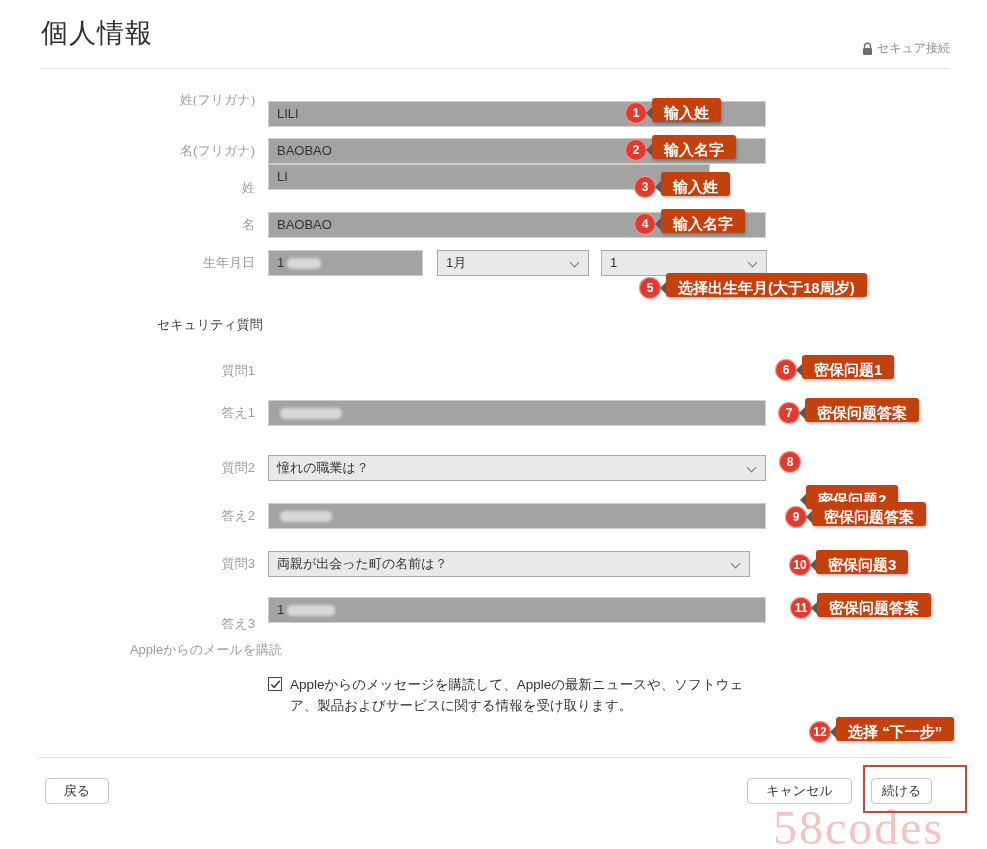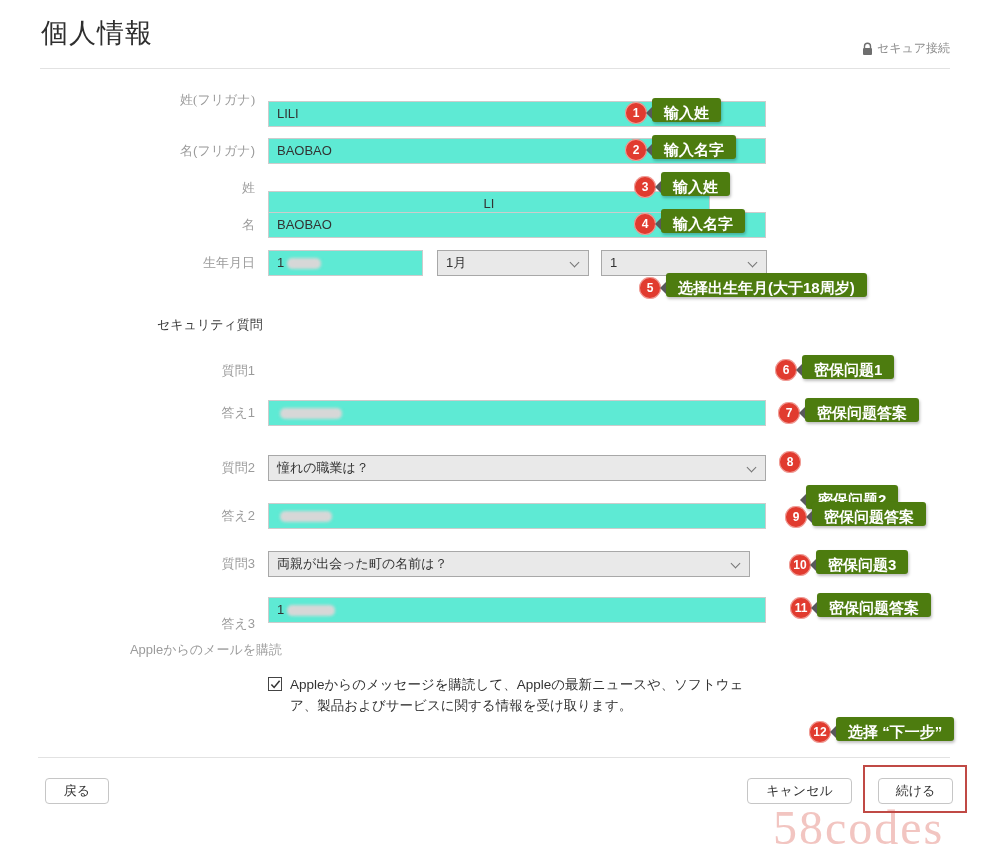--- a/index.html
+++ b/index.html
@@ -10,28 +10,28 @@
   .page-title { position:absolute; left:41px; top:15px; font-family:"Liberation Serif","DejaVu Serif",serif; font-size:27px; color:#2f2f2f; letter-spacing:1px; }
 
   .secure { position:absolute; top:40px; right:37px; display:flex; align-items:center; gap:4px; font-size:12px; color:#8d8d8d; }
   .secure svg { display:block; }
 
   .divider { position:absolute; height:1px; background:#e2e2e2; }
 
   .lbl { position:absolute; left:0; width:255px; text-align:right; font-size:13px; color:#9b9b9b; line-height:16px; }
   .section-lbl { position:absolute; left:157px; font-size:13px; color:#3c3c3c; }
 
-  .textbox { position:absolute; height:26px; background:#5eead4; border:1px solid #cccccc; font-size:13px; color:#333; padding:4px 8px; line-height:16px; overflow:hidden; white-space:nowrap; }
+  .textbox { position:absolute; height:26px; background:#a3a3a3; border:1px solid #cccccc; font-size:13px; color:#333; padding:4px 8px; line-height:16px; overflow:hidden; white-space:nowrap; }
   .selectbox { position:absolute; height:26px; background:#e9e9e9; border:1px solid #a8a8a8; font-size:13px; color:#333; padding:4px 24px 4px 8px; line-height:16px; overflow:hidden; white-space:nowrap; cursor:default; }
   .chevron { position:absolute; right:10px; top:8px; width:7px; height:7px; border-right:1px solid #757575; border-bottom:1px solid #757575; transform:rotate(45deg); }
 
   .blob { display:inline-block; height:11px; border-radius:5px; background:#d7d7d7; filter:blur(1.6px); vertical-align:middle; margin-left:3px; }
 
   .badge { position:absolute; width:22px; height:22px; border-radius:50%; background:#e13b2f; color:#fff; font-size:12px; font-weight:bold; display:flex; align-items:center; justify-content:center; z-index:6; box-shadow:0 0 0 1px rgba(255,255,255,.5) inset; }
-  .tip { position:absolute; height:24px; background:#4d7c0f; color:#fff; font-size:15px; font-weight:bold; line-height:20px; padding:5px 12px; border-radius:3px; white-space:nowrap; z-index:6; box-shadow:1px 2px 3px rgba(0,0,0,.25); }
+  .tip { position:absolute; height:24px; background:#c2410c; color:#fff; font-size:15px; font-weight:bold; line-height:20px; padding:5px 12px; border-radius:3px; white-space:nowrap; z-index:6; box-shadow:1px 2px 3px rgba(0,0,0,.25); }
   .tip::before { content:""; position:absolute; left:-6px; top:9px; width:0; height:0; border-top:6px solid transparent; border-bottom:6px solid transparent; border-right:6px solid #58585b; }
 
   .checkbox { position:absolute; left:268px; top:677px; width:14px; height:14px; border:1px solid #444; background:#fff; }
   .checkbox svg { display:block; margin:1px 0 0 1px; }
   .subscribe-text { position:absolute; left:290px; top:674px; width:480px; font-size:13.5px; color:#333; line-height:21px; }
 
   .btn { position:absolute; height:26px; background:#fff; border:1px solid #c6c6c6; border-radius:4px; font-size:13px; color:#333; display:flex; align-items:center; justify-content:center; cursor:pointer; }
   .annotation-box { position:absolute; left:863px; top:765px; width:104px; height:48px; border:2px solid #c04a45; z-index:5; }
 
   .watermark { position:absolute; left:773px; top:800px; font-family:"Liberation Serif","DejaVu Serif",serif; font-size:48px; color:#f2c5c1; letter-spacing:2px; }
@@ -55,21 +55,21 @@
 
   <div class="divider" style="left:40px; top:68px; width:910px;"></div>
 
   <div class="lbl" style="top:92px;font-family:Liberation Serif, serif;">姓(フリガナ)</div>
   <div class="textbox" style="left:268px; top:101px; width:498px;"><span>LILI</span></div>
 
   <div class="lbl" style="top:143px;">名(フリガナ)</div>
   <div class="textbox" style="left:268px; top:138px; width:498px;"><span>BAOBAO</span></div>
 
   <div class="lbl" style="top:180px;">姓</div>
-  <div class="textbox" style="left:268px; top:191px; width:442px;text-align:center;"><span>LI</span></div>
+  <div class="textbox" style="left:268px; top:164px; width:442px;"><span>LI</span></div>
 
   <div class="lbl" style="top:217px;">名</div>
   <div class="textbox" style="left:268px; top:212px; width:498px;"><span>BAOBAO</span></div>
 
   <div class="lbl" style="top:255px;">生年月日</div>
   <div class="textbox" style="left:268px; top:250px; width:155px;"><span>1</span><span class="blob" style="width:34px;"></span></div>
   <div class="selectbox" style="left:437px; top:250px; width:152px;"><span>1月</span><span class="chevron"></span></div>
   <div class="selectbox" style="left:601px; top:250px; width:166px;"><span>1</span><span class="chevron"></span></div>
 
   <div class="section-lbl" style="top:316px;">セキュリティ質問</div>
@@ -132,18 +132,18 @@
   <div class="badge" style="left:790px; top:597px;">11</div>
   <div class="tip" style="left:817px; top:593px;">密保问题答案</div>
 
   <div class="badge" style="left:809px; top:721px;">12</div>
   <div class="tip" style="left:836px; top:717px;">选择 “下一步”</div>
 
   <div class="divider" style="left:38px; top:757px; width:912px;"></div>
 
   <div class="btn" style="left:45px; top:778px; width:64px;">戻る</div>
   <div class="btn" style="left:747px; top:778px; width:105px;">キャンセル</div>
-  <div class="btn" style="left:871px; top:778px; width:75px;margin-left:7px;">続ける</div>
+  <div class="btn" style="left:871px; top:778px; width:61px;">続ける</div>
   <div class="annotation-box"></div>
 
   <div class="watermark">58codes</div>
 
 </div>
 
 </body></html>

